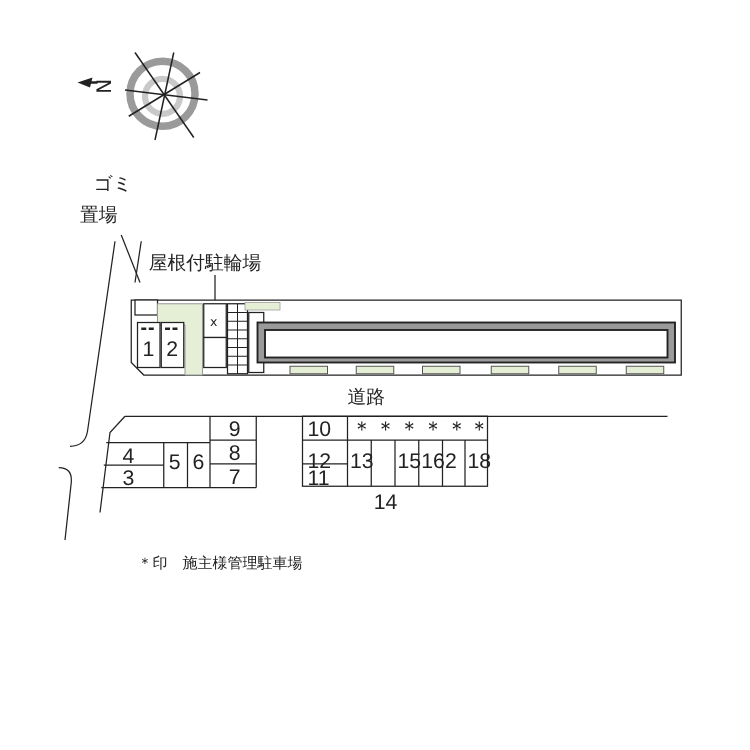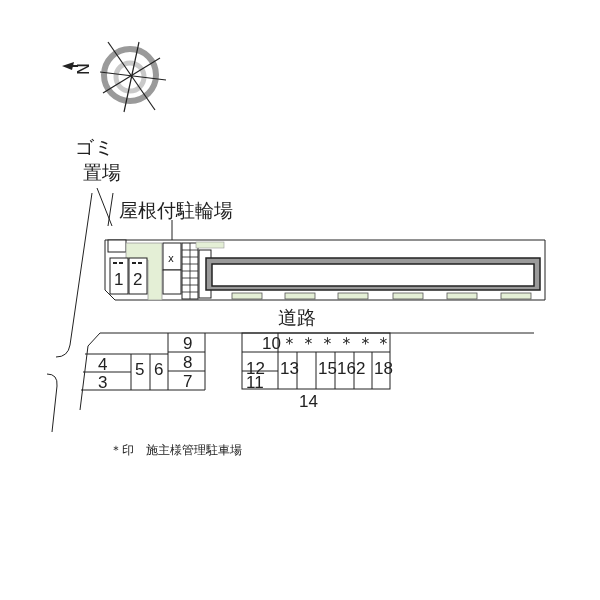--- a/index.html
+++ b/index.html
@@ -1,18 +1,18 @@
 <!DOCTYPE html>
 <html><head>
 <meta charset="utf-8">
 <style>
   html, body { margin:0; padding:0; background:#ffffff; }
   body { width:600px; height:600px; position:relative; overflow:hidden;
          font-family:"DejaVu Sans", "Liberation Sans", sans-serif; color:#222; }
-  .label { position:absolute; font-size:19px; line-height:22px; color:#222; white-space:nowrap; }
+  .label { position:absolute; font-size:15px; line-height:22px; color:#222; white-space:nowrap; }
   .svgwrap { position:absolute; left:0; top:0; width:600px; height:600px; }
   .stall-num { font-size:17px; font-family:"Liberation Sans", sans-serif; }
 </style>
 </head>
 <body>
 
 <svg class="svgwrap" viewBox="0 0 600 600" xmlns="http://www.w3.org/2000/svg">
 
   <g>
     <circle cx="130" cy="75" r="26" fill="none" stroke="#9a9a9a" stroke-width="6"></circle>
@@ -101,38 +101,38 @@
     <line x1="316" y1="352" x2="316" y2="389" stroke="#222" stroke-width="1"></line>
     <line x1="335" y1="352" x2="335" y2="389" stroke="#222" stroke-width="1"></line>
     <line x1="354" y1="352" x2="354" y2="389" stroke="#222" stroke-width="1"></line>
     <line x1="372" y1="352" x2="372" y2="389" stroke="#222" stroke-width="1"></line>
   </g>
 </svg>
 
 <div class="label" style="left:78px; top:58px; font-size:16px; transform:rotate(-90deg);">N</div>
 
 <div class="label" style="left:75px; top:136px;">ゴミ</div>
-<div class="label" style="left:83px; top:161px;">置場</div>
+<div class="label" style="left:64px; top:161px;">置場</div>
 <div class="label" style="left:119px; top:199px;">屋根付駐輪場</div>
 <div class="label" style="left:278px; top:306px;text-align:center;">道路</div>
 <div class="label" style="left:110px; top:439px; font-size:12px;">＊印　施主様管理駐車場</div>
 
 <div class="label stall-num" style="left:114px; top:269px;">1</div>
 <div class="label stall-num" style="left:133px; top:269px;">2</div>
 <div class="label" style="left:168px; top:248px; font-size:10px;">x</div>
 
 <div class="label stall-num" style="left:98px; top:354px;">4</div>
 <div class="label stall-num" style="left:98px; top:372px;">3</div>
 <div class="label stall-num" style="left:135px; top:359px;">5</div>
 <div class="label stall-num" style="left:154px; top:359px;">6</div>
 <div class="label stall-num" style="left:183px; top:333px;">9</div>
 <div class="label stall-num" style="left:183px; top:352px;">8</div>
 <div class="label stall-num" style="left:183px; top:371px;">7</div>
 
-<div class="label stall-num" style="left:246px; top:333px;margin-left:16px;">10</div>
+<div class="label stall-num" style="left:246px; top:333px;">10</div>
 <div class="label stall-num" style="left:246px; top:372px;">11</div>
 <div class="label stall-num" style="left:246px; top:358px;">12</div>
 
 <div class="label stall-num" style="left:281px; top:333px;">＊</div>
 <div class="label stall-num" style="left:300px; top:333px;">＊</div>
 <div class="label stall-num" style="left:319px; top:333px;">＊</div>
 <div class="label stall-num" style="left:338px; top:333px;">＊</div>
 <div class="label stall-num" style="left:357px; top:333px;">＊</div>
 <div class="label stall-num" style="left:375px; top:333px;">＊</div>
 

